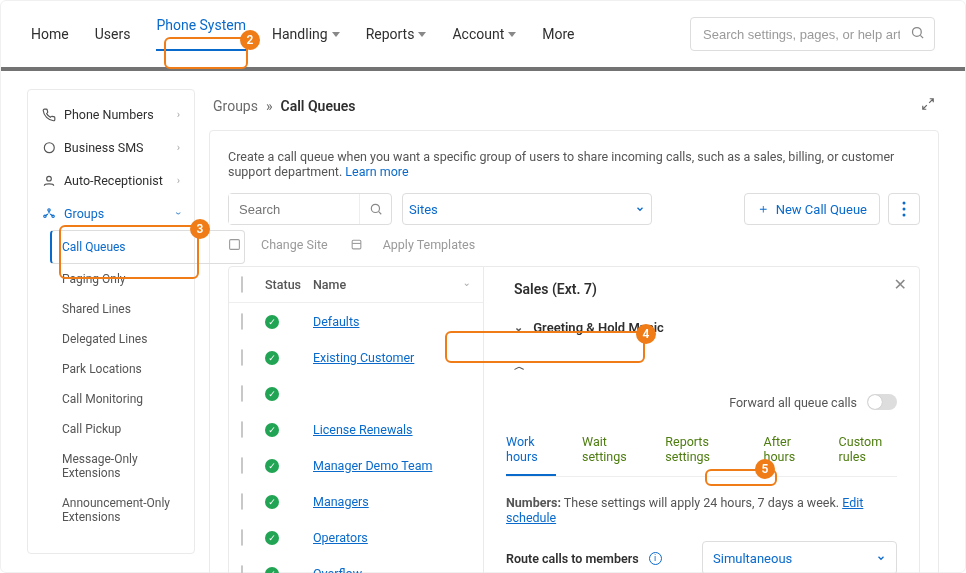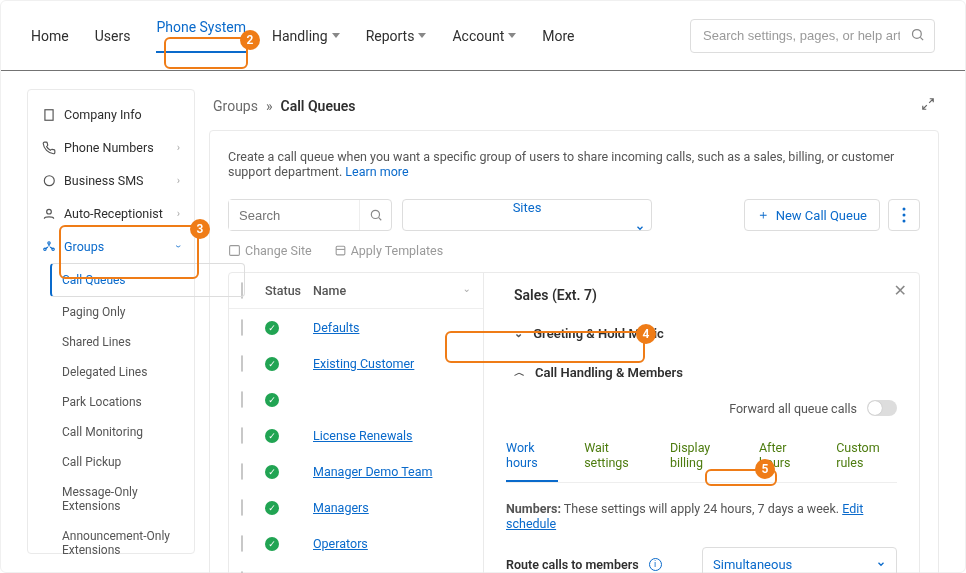--- a/index.html
+++ b/index.html
@@ -1,18 +1,18 @@
 <!DOCTYPE html>
 <html><head>
 <meta charset="utf-8">
 <style>
   * { box-sizing: border-box; margin: 0; padding: 0; }
   body { font-family: -apple-system, BlinkMacSystemFont, "Segoe UI", Roboto, Helvetica, Arial, sans-serif; background: #fff; color: #2f2f2f; font-size: 13px; }
   .frame { width: 966px; height: 573px; position: relative; border: 1px solid #f0f0f0; border-radius: 6px; }
-  .topnav { display: flex; align-items: center; padding: 0 30px; height: 70px; border-bottom: 1px solid #737373; }
+  .topnav { display: flex; align-items: center; padding: 0 30px; height: 70px; border-bottom: 4px solid #737373; }
   .nav-left { display: flex; gap: 26px; align-items: center; }
   .nav-item { font-size: 14px; color: #2f2f2f; cursor: pointer; display: inline-flex; align-items: center; gap: 4px; }
   .nav-item.active { color: #0a6acb; border-bottom: 2px solid #0a6acb; padding-bottom: 16px; }
   .caret-down { width: 0; height: 0; border-left: 4px solid transparent; border-right: 4px solid transparent; border-top: 5px solid #888; }
   .search-wrap { margin-left: auto; position: relative; }
   .search-top { width: 245px; height: 34px; border: 1px solid #ddd; border-radius: 4px; padding: 0 34px 0 12px; font-size: 13px; }
   .search-top::placeholder{ color:#9a9a9a; }
   .search-ico { position: absolute; right: 10px; top: 8px; color:#888; }
 
   .body-wrap { display: flex; padding: 18px 26px; gap: 14px; height: calc(100% - 70px); }
@@ -26,36 +26,36 @@
   .sb-sub .sb-item.sel { color:#0a6acb; border-left: 2px solid #0a6acb; margin-left:-6px; padding-left:10px; }
   .ic { width:14px; height:14px; display:inline-block; }
 
   .main { flex:1; display:flex; flex-direction:column; min-width:0; }
   .crumbs { display:flex; align-items:center; gap:8px; padding: 8px 4px 16px; font-size:14px; }
   .crumb-light { color:#6b6b6b; }
   .crumb-bold { font-weight:600; }
   .expand-ic { margin-left:auto; color:#666; cursor:pointer; }
 
   .panel { border:1px solid #eaeaea; border-radius:4px; padding:18px; }
-  .desc { font-size:12.5px; color:#555; margin-bottom:20px; }
+  .desc { font-size:12.5px; color:#555; margin-bottom:14px; }
   .link { color:#0a6acb; text-decoration:underline; cursor:pointer; }
   .link-nou { color:#0a6acb; cursor:pointer; }
 
   .ctrl-row { display:flex; gap:10px; align-items:center; }
   .search-box { display:flex; border:1px solid #ddd; border-radius:4px; height:32px; }
   .search-box input { border:none; outline:none; padding:0 10px; width:130px; font-size:13px; }
   .search-box span { width:32px; display:flex; align-items:center; justify-content:center; border-left:1px solid #eee; color:#888; }
-  .dd { height:32px; border:1px solid #ddd; border-radius:4px; display:flex; align-items:center; padding:0 6px; gap:6px; font-size:13px; color:#0a6acb; cursor:pointer; position:relative;flex-direction:column; }
+  .dd { height:32px; border:1px solid #ddd; border-radius:4px; display:flex; align-items:center; padding:0 6px; gap:6px; font-size:13px; color:#0a6acb; cursor:pointer; position:relative; }
   .dd .dd-caret { margin-left:auto; }
   .dd.wide { width:250px; }
   .newbtn { height:32px; border:1px solid #ddd; border-radius:4px; padding:0 12px; color:#0a6acb; font-size:13px; background:#fff; display:flex; align-items:center; gap:6px; cursor:pointer; }
   .kebab { height:32px; width:32px; border:1px solid #ddd; border-radius:4px; display:flex; align-items:center; justify-content:center; color:#0a6acb; cursor:pointer; }
 
   .act-row { display:flex; gap:22px; padding:12px 0; color:#9a9a9a; font-size:12.5px; }
-  .act { display:flex; align-items:center; gap:4px; cursor:not-allowed; }
+  .act { display:flex; align-items:center; gap:20px; cursor:not-allowed; }
 
   .tbl-detail { display:flex; border:1px solid #eaeaea; border-radius:4px; min-height:290px; margin-top:2px; overflow:hidden; }
   .tbl { width:255px; border-right:1px solid #eaeaea; }
   .hdr { display:flex; align-items:center; padding:10px 12px; font-size:12.5px; color:#555; font-weight:500; border-bottom:1px solid #eee; }
   .col-ck { width:24px; }
   .col-st { width:48px; }
   .col-nm { flex:1; display:flex; align-items:flex-start; gap:4px; }
   .hdr .sort { color:#aaa; font-size:10px; }
   .row { display:flex; align-items:center; padding:10px 12px; font-size:12.5px; }
   .ck { width:14px; height:14px; border:1px solid #c8c8c8; border-radius:2px; }
@@ -129,28 +129,20 @@
           </svg>
       </span>
     </div>
   </div>
 
   <div class="body-wrap">
 
     <div class="sidebar">
       <div class="sb-item">
           <span class="ic"><svg viewBox="0 0 24 24" width="14" height="14" fill="none" stroke="#555" stroke-width="2">
-              <rect x="5" y="3" width="14" height="18"></rect>
-              <line x1="9" y1="8" x2="9" y2="8"></line>
-              <line x1="15" y1="8" x2="15" y2="8"></line>
-            </svg></span>
-          <span>Company Info</span>
-        </div>
-      <div class="sb-item">
-          <span class="ic"><svg viewBox="0 0 24 24" width="14" height="14" fill="none" stroke="#555" stroke-width="2">
               <path d="M22 16.9v3a2 2 0 0 1-2.2 2 19.8 19.8 0 0 1-17.7-17.7A2 2 0 0 1 4.1 2h3a2 2 0 0 1 2 1.7c.1.9.3 1.8.6 2.6a2 2 0 0 1-.5 2.1L8 9.6a16 16 0 0 0 6.4 6.4l1.2-1.2a2 2 0 0 1 2.1-.5c.8.3 1.7.5 2.6.6a2 2 0 0 1 1.7 2z"></path>
             </svg></span>
           <span>Phone Numbers</span>
           <span class="chev">›</span>
         </div>
       <div class="sb-item">
           <span class="ic"><svg viewBox="0 0 24 24" width="14" height="14" fill="none" stroke="#555" stroke-width="2">
               <path d="M21 11.5a8.38 8.38 0 0 1-8.5 8.5A8.5 8.5 0 1 1 21 11.5z"></path>
             </svg></span>
           <span>Business SMS</span>
@@ -322,32 +314,31 @@
           <div class="detail">
             <span class="close-x">✕</span>
             <div class="d-title">Sales (Ext. 7)</div>
 
             <div class="section">
               <span class="chev-sm">⌄</span>
               <span>Greeting &amp; Hold Music</span>
             </div>
             <div class="section">
               <span class="chev-sm" style="display:inline-block;">︿</span>
-              <span>Call Handling &amp; Members</span>
             </div>
 
             <div class="fwd-row">
               <span>Forward all queue calls</span>
               <span class="switch"></span>
             </div>
 
             <div class="tabs">
               <div class="tab on">Work hours</div>
               <div class="tab">Wait settings</div>
-              <div class="tab">Display billing</div>
+              <div class="tab">Reports settings</div>
               <div class="tab">After hours</div>
               <div class="tab">Custom rules</div>
             </div>
 
             <div class="sched">
               <b>Numbers:</b>
               <span> These settings will apply 24 hours, 7 days a week. </span>
               <span class="link">Edit schedule</span>
             </div>
 

